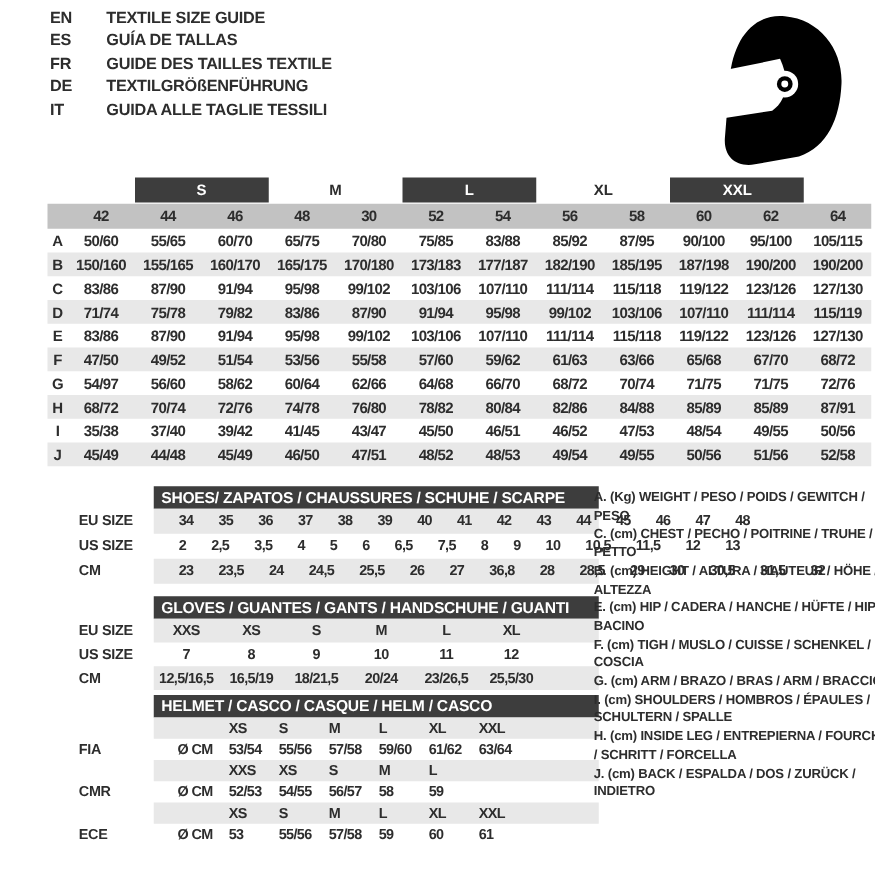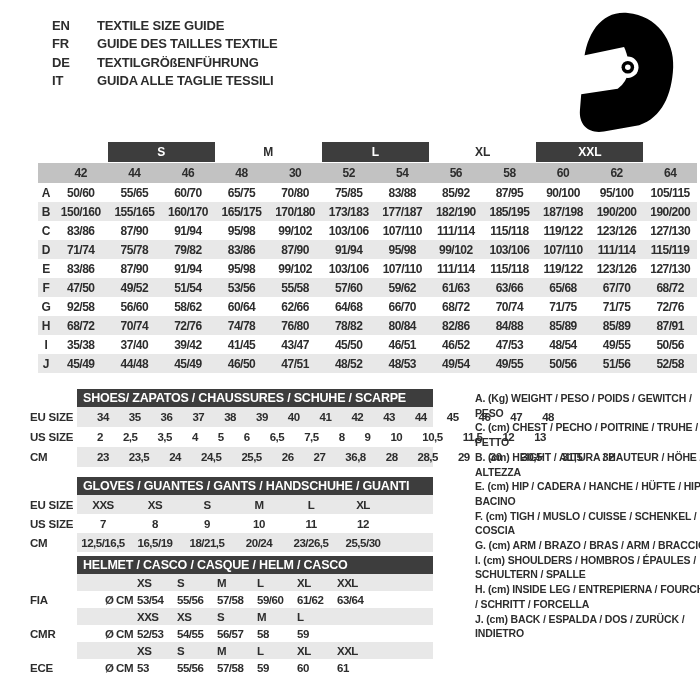--- a/index.html
+++ b/index.html
@@ -1,20 +1,20 @@
 <!DOCTYPE html>
 <html><head>
 <meta charset="utf-8">
 <style>
   html,body{margin:0;padding:0;background:#fff;}
   body{width:700px;height:700px;position:relative;overflow:hidden;
        font-family:"Liberation Sans",sans-serif;color:#2d2d2d;}
 
   
-  .lang-header{position:absolute;left:40px;top:16px;margin-left:12px;}
+  .lang-header{position:absolute;left:40px;top:4px;}
   .lang-row{display:flex;height:18.5px;align-items:center;
             font-weight:700;font-size:13px;letter-spacing:-0.2px;}
   .lang-code{width:45px;flex:none;}
 
   
   .helmet-icon{position:absolute;left:550px;top:8px;}
 
   
   #size-table{position:absolute;left:38px;top:141px;width:659px;
               font-weight:700;font-size:12px;}
@@ -24,49 +24,53 @@
   .st-group-row{height:22px;}
   .st-group-row .grp{display:flex;align-items:center;justify-content:center;
                      height:20px;letter-spacing:0;}
   .grp-dark{background:#3d3d3d;color:#fff;}
   .st-sizes-row{background:#c2c2c2;height:20px;}
   .striped{background:#e8e8e8;}
 
   
   #sub-tables{position:absolute;left:30px;top:389px;width:424px;}
   .sub-row{display:flex;height:20px;align-items:center;}
-  .sub-label{width:47px;flex:none;font-weight:700;font-size:11.5px;letter-spacing:-0.2px;}
+  .sub-label{width:60px;flex:none;font-weight:700;font-size:11.5px;letter-spacing:-0.2px;margin-left:33px;}
   .sub-content{width:356px;flex:none;display:flex;align-items:center;height:100%;}
   .sub-header{height:18px;}
   .sub-header .sub-content{background:#3d3d3d;color:#fff;font-weight:700;
         font-size:12.5px;letter-spacing:-0.2px;padding-left:6px;width:350px;
         white-space:nowrap;overflow:hidden;}
   .cell{font-weight:700;font-size:11.5px;letter-spacing:-0.5px;text-align:center;white-space:nowrap;}
   .cell-flex{flex:1;padding-left:20px;}
   .cell-fix52{width:52px;flex:none;}
-  .cell-prefix{width:56px;flex:none;text-align:right;padding-left:10px;box-sizing:border-box;}
+  .cell-prefix{width:56px;flex:none;text-align:center;padding-left:10px;box-sizing:border-box;}
   .cell-fix40{width:40px;flex:none;text-align:left;padding-left:4px;box-sizing:border-box;}
   .spacer{flex:1;}
   .gap10{height:10px;}
   .gap6{height:4px;}
   .h17{height:17px;}
   .h19{height:19px;}
 
   
   #legend{position:absolute;left:475px;top:391px;width:240px;
           font-weight:700;font-size:10.5px;line-height:14.7px;letter-spacing:-0.15px;}
   .legend-item{white-space:normal;}
 </style>
 </head>
 <body>
 
 <div class="lang-header" id="lang-header">
     <div class="lang-row">
       <span class="lang-code">EN</span>
       <span class="lang-label">TEXTILE SIZE GUIDE</span>
+    </div>
+    <div class="lang-row">
+      <span class="lang-code">ES</span>
+      <span class="lang-label">GUÍA DE TALLAS</span>
     </div>
     <div class="lang-row">
       <span class="lang-code">FR</span>
       <span class="lang-label">GUIDE DES TAILLES TEXTILE</span>
     </div>
     <div class="lang-row">
       <span class="lang-code">DE</span>
       <span class="lang-label">TEXTILGRÖßENFÜHRUNG</span>
     </div>
     <div class="lang-row">
@@ -196,21 +200,21 @@
       <div class="st-cell">57/60</div>
       <div class="st-cell">59/62</div>
       <div class="st-cell">61/63</div>
       <div class="st-cell">63/66</div>
       <div class="st-cell">65/68</div>
       <div class="st-cell">67/70</div>
       <div class="st-cell">68/72</div>
     </div>
     <div class="st-row">
       <div class="st-letter">G</div>
-      <div class="st-cell">92/58</div>
+      <div class="st-cell">54/97</div>
       <div class="st-cell">56/60</div>
       <div class="st-cell">58/62</div>
       <div class="st-cell">60/64</div>
       <div class="st-cell">62/66</div>
       <div class="st-cell">64/68</div>
       <div class="st-cell">66/70</div>
       <div class="st-cell">68/72</div>
       <div class="st-cell">70/74</div>
       <div class="st-cell">71/75</div>
       <div class="st-cell">71/75</div>

